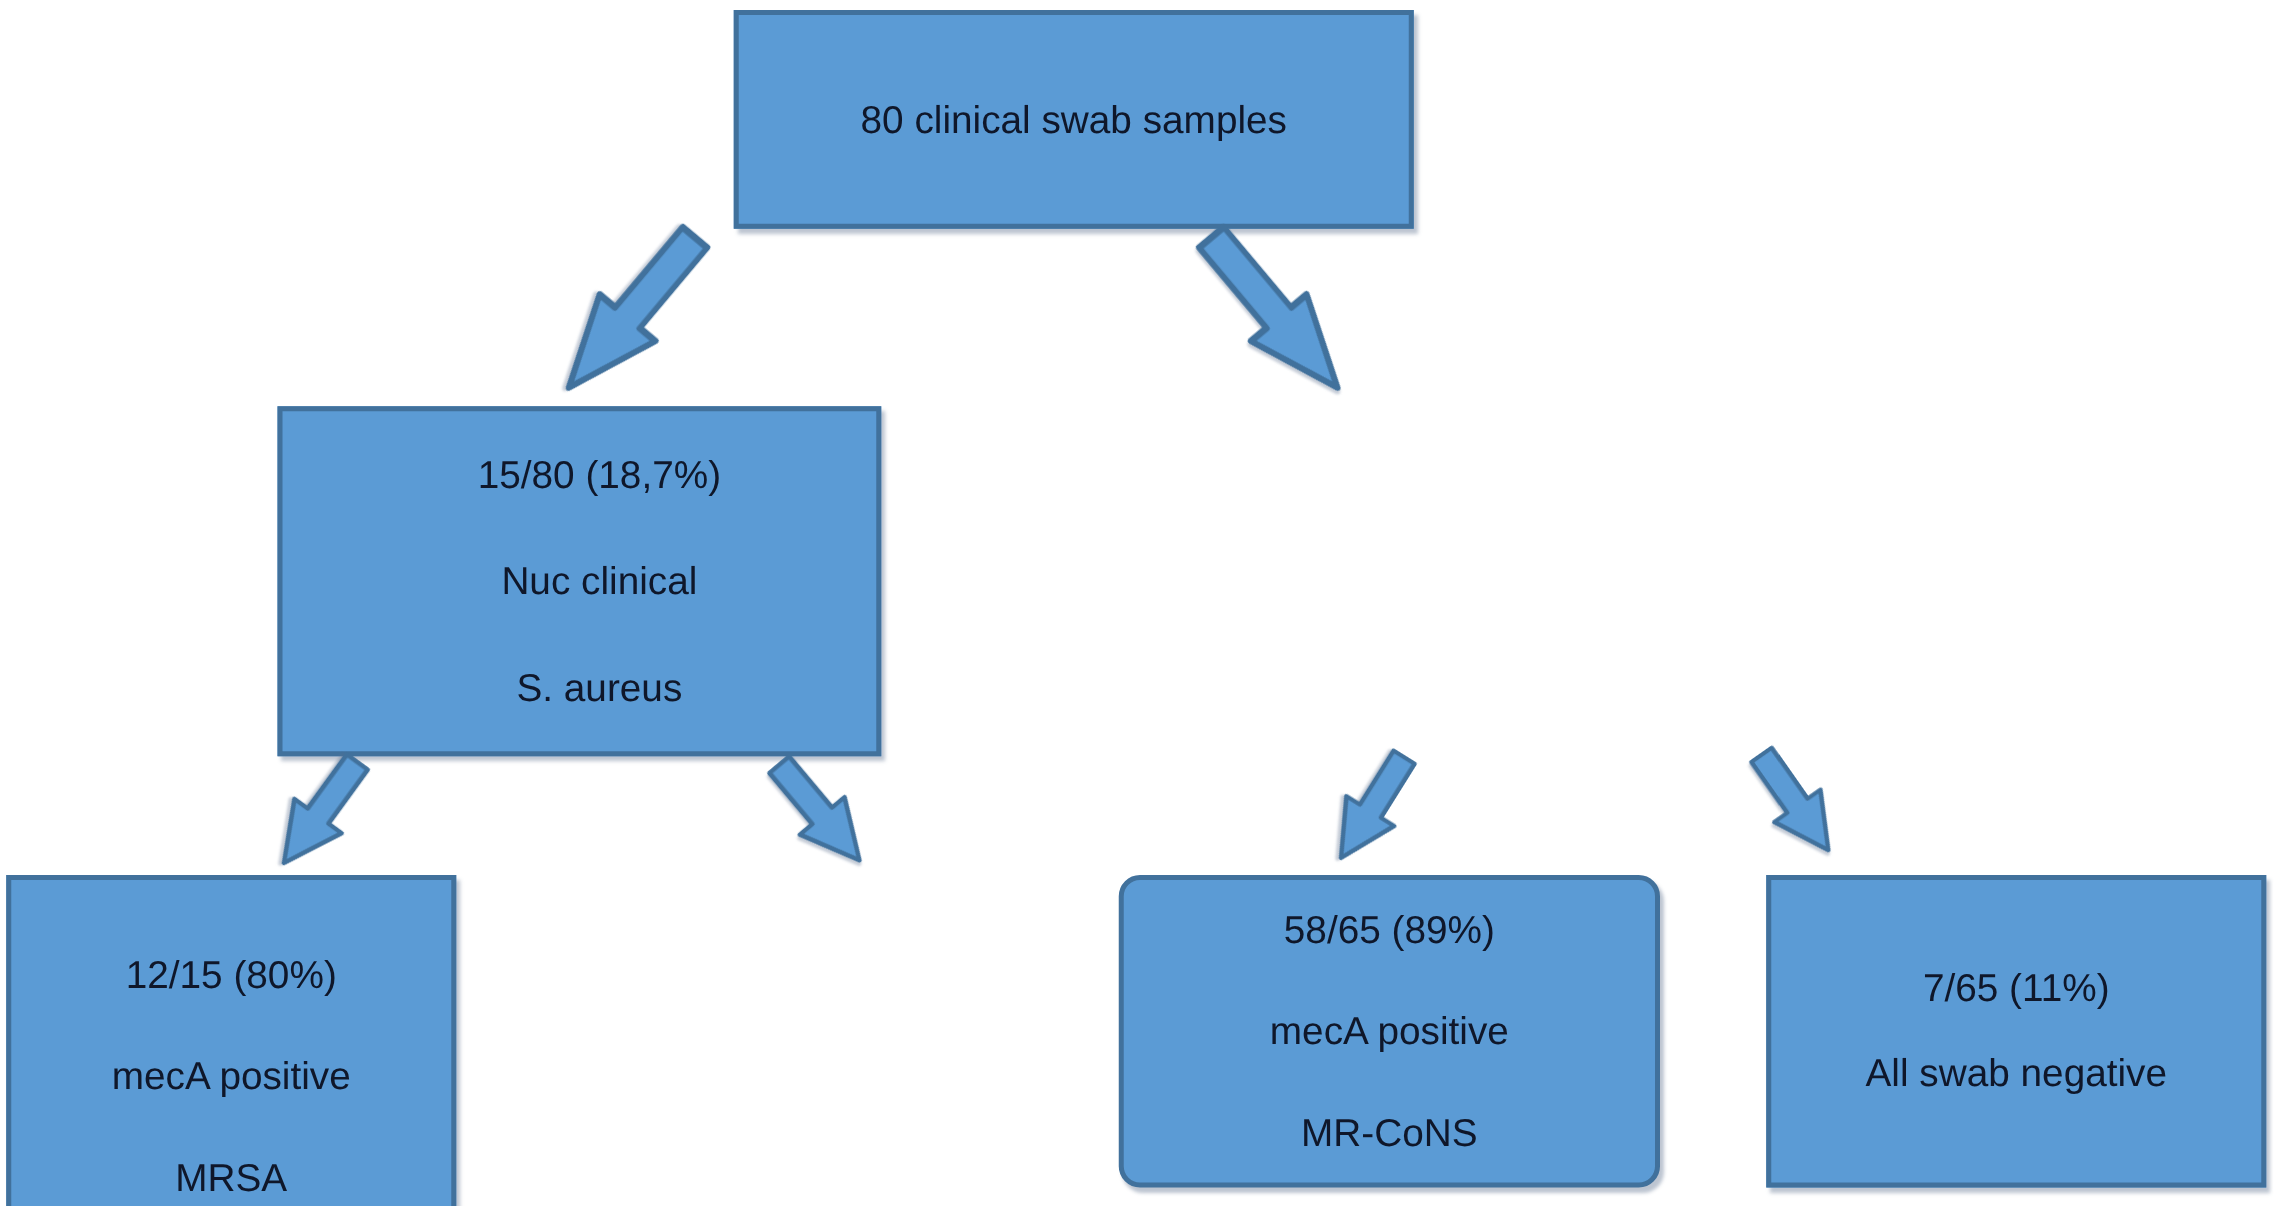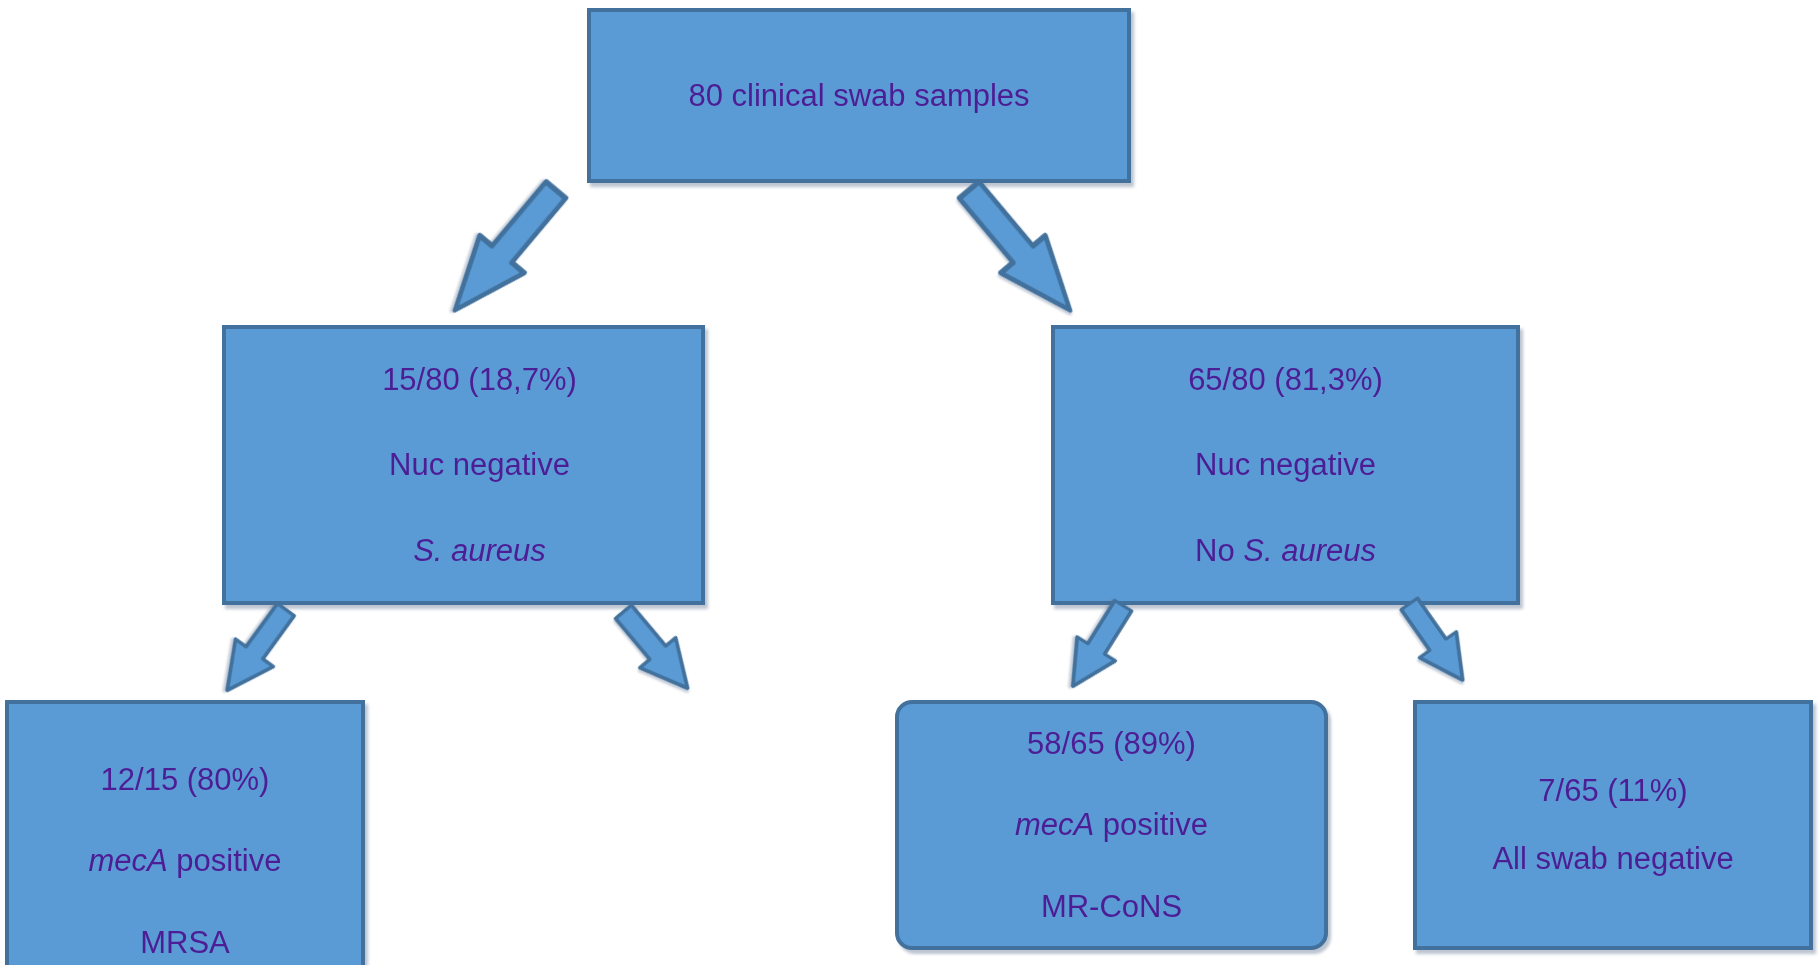--- a/index.html
+++ b/index.html
@@ -13,32 +13,32 @@
     width: 1819px;
     height: 965px;
     background: #ffffff;
     overflow: hidden;
   }
   .box {
     position: absolute;
     background: #5b9bd5;
     border: 4px solid #41719c;
     box-shadow: 3px 4px 3px rgba(90,110,140,0.40);
-    color: #4c1d95;
+    color: #0f172a;
     display: flex;
     flex-direction: column;
     align-items: center;
     justify-content: center;
     text-align: center;
     font-size: 31px;
     line-height: 1.15;
     box-sizing: border-box;
   }
   .box .line { white-space: nowrap; }
-  .box .it { font-style: italic; }
+  .box .it { }
   
   #node-root        { left: 587px;  top: 8px;   width: 544px; height: 175px; }
   #node-nucpos      { left: 222px;  top: 325px; width: 483px; height: 280px; gap: 50px; padding-left: 32px; }
   #node-nucneg      { left: 1051px; top: 325px; width: 469px; height: 280px; gap: 50px; }
   #node-mrsa        { left: 5px;    top: 700px; width: 360px; height: 322px; gap: 46px; }
   #node-mssa        { left: 522px;  top: 700px; width: 330px; height: 250px; gap: 46px; }
   #node-mrcons      { left: 895px;  top: 700px; width: 433px; height: 250px; gap: 46px; border-radius: 17px; }
   #node-negcons     { left: 1413px; top: 700px; width: 400px; height: 250px; gap: 32px; }
   
   .arrow {
@@ -68,29 +68,24 @@
 <body>
 
 <div class="canvas">
 
   <div class="box" id="node-root">
       <div class="line"><span>80 clinical swab samples</span></div>
     </div>
 
   <div class="box" id="node-nucpos">
       <div class="line"><span>15/80 (18,7%)</span></div>
-      <div class="line"><span>Nuc negative</span></div>
+      <div class="line"><span>Nuc clinical</span></div>
       <div class="line"><span class="it">S. aureus</span></div>
     </div>
 
-  <div class="box" id="node-nucneg">
-      <div class="line"><span>65/80 (81,3%)</span></div>
-      <div class="line"><span>Nuc negative</span></div>
-      <div class="line"><span>No </span><span class="it">S. aureus</span></div>
-    </div>
 
   <div class="box" id="node-mrsa">
       <div class="line"><span>12/15 (80%)</span></div>
       <div class="line"><span class="it">mecA</span><span> positive</span></div>
       <div class="line"><span>MRSA</span></div>
     </div>
 
 
   <div class="box" id="node-mrcons">
       <div class="line"><span>58/65 (89%)</span></div>

